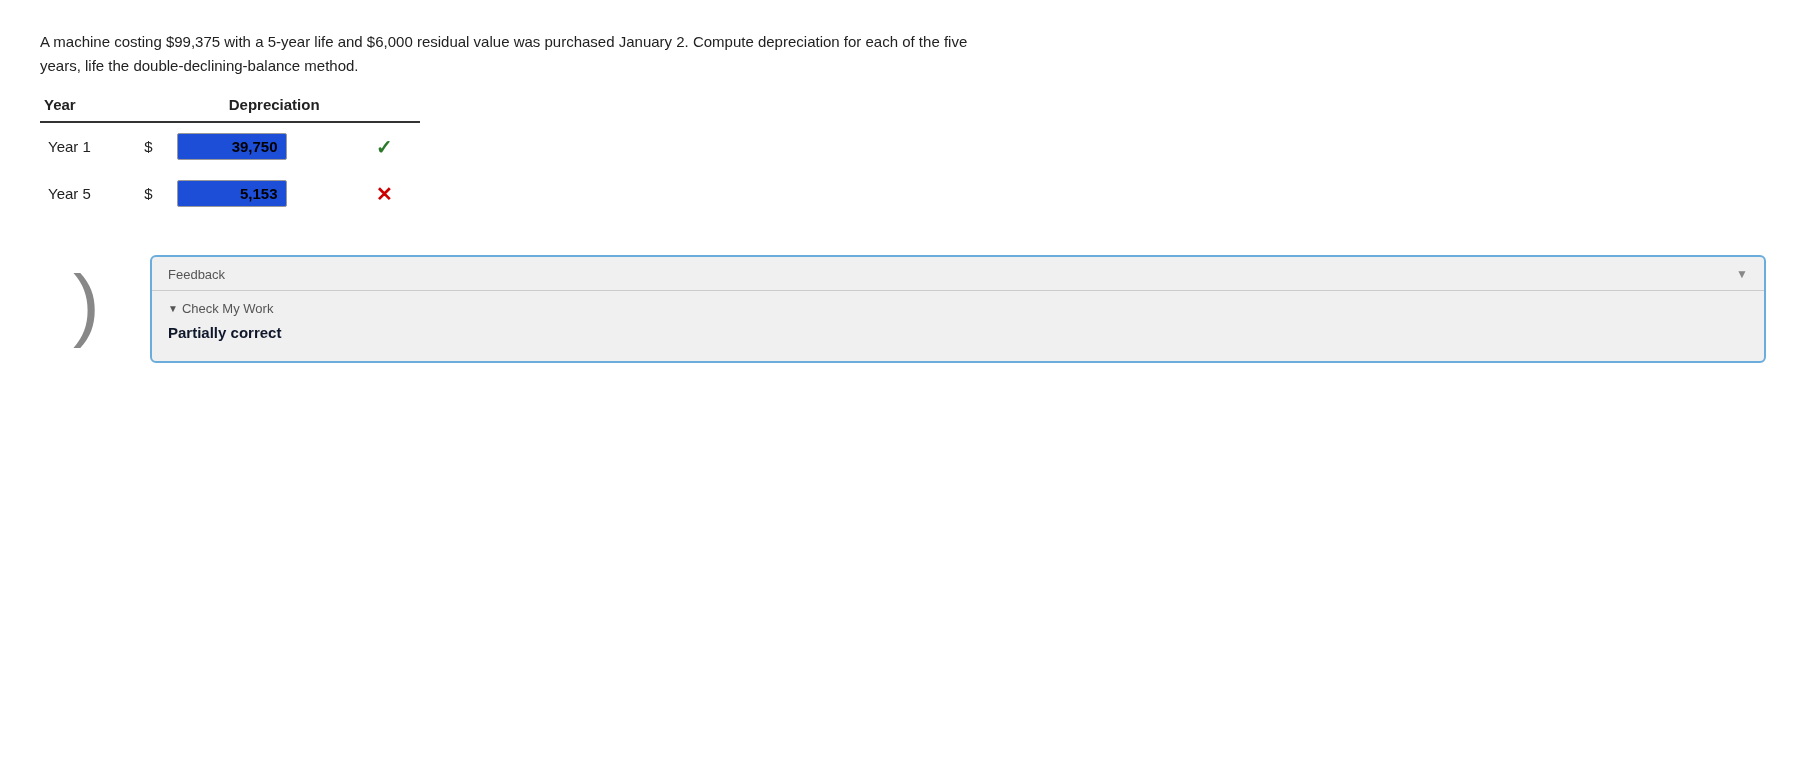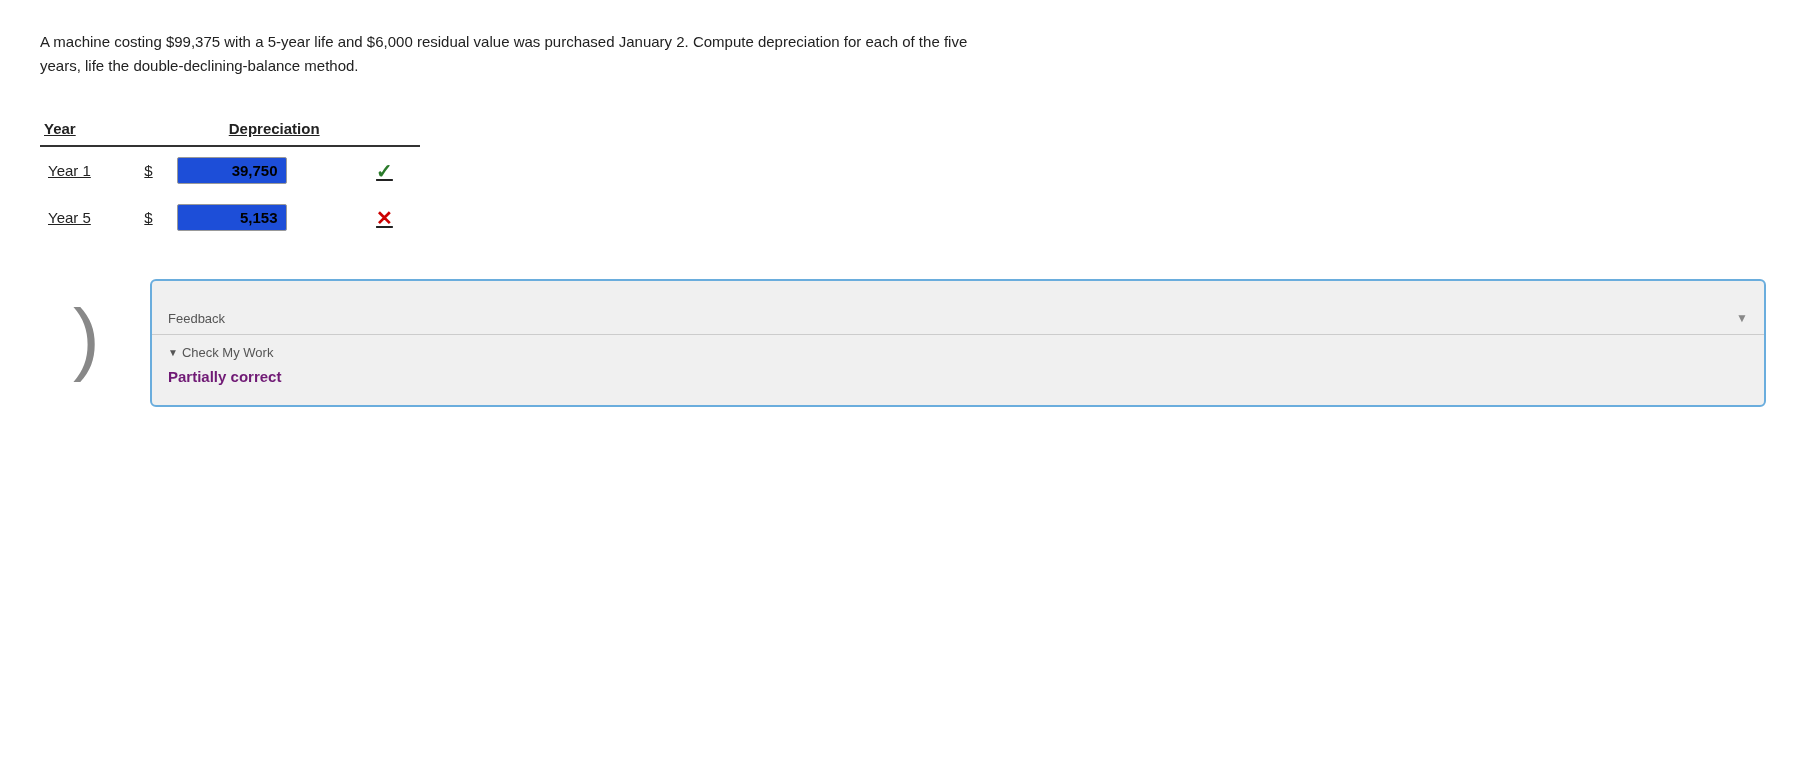--- a/index.html
+++ b/index.html
@@ -15,31 +15,30 @@
       background: #fff;
       padding: 30px 40px;
       width: 1806px;
       min-height: 770px;
     }
 
     .problem-text {
       font-size: 15px;
       line-height: 1.6;
       max-width: 1600px;
-      margin-bottom: 36px;
+      margin-bottom: 12px;
     }
 
     .table-container {
       margin-bottom: 20px;
     }
 
     table {
       border-collapse: collapse;
       min-width: 380px;
-      text-decoration: underline;
     }
 
     thead tr th {
       font-weight: bold;
       padding: 6px 16px 8px 8px;
       text-align: left;
       border-bottom: 2px solid #333;
     }
 
     thead tr th:first-child {
@@ -103,21 +102,20 @@
       padding: 0;
       position: relative;
     }
 
     .feedback-header {
       display: flex;
       justify-content: space-between;
       align-items: flex-start;
       padding: 10px 16px 8px 16px;
       border-bottom: 1px solid #ccc;
-      margin-top: 20px;
     }
 
     .feedback-label {
       font-size: 13px;
       color: #555;
     }
 
     .feedback-chevron {
       color: #888;
       font-size: 12px;
@@ -137,21 +135,21 @@
     }
 
     .check-my-work-triangle {
       font-size: 10px;
       color: #555;
     }
 
     .partially-correct {
       font-size: 15px;
       font-weight: bold;
-      color: #701a75;
+      color: #0f172a;
     }
 
     .left-bracket {
       position: absolute;
       left: -22px;
       top: 50%;
       transform: translateY(-50%);
       font-size: 80px;
       color: #888;
       font-weight: 100;

